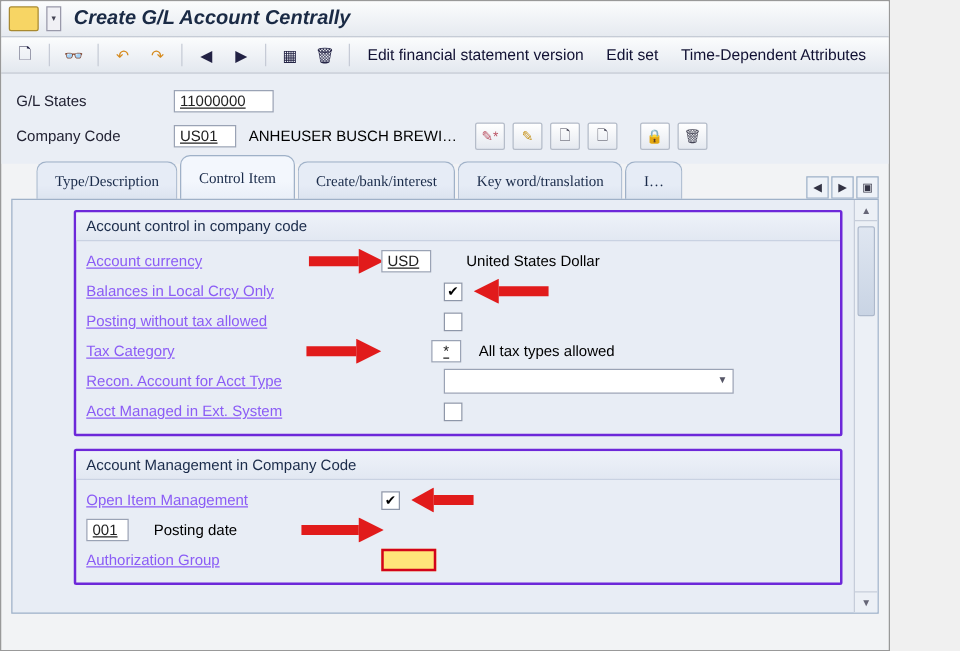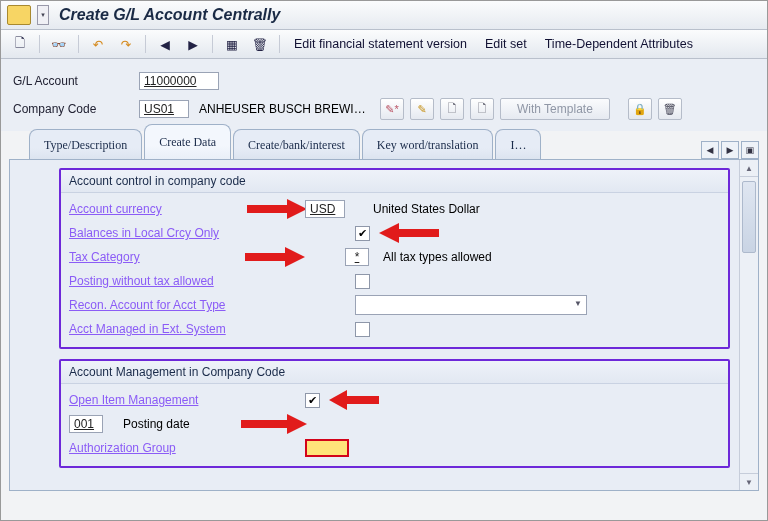--- a/index.html
+++ b/index.html
@@ -4,21 +4,21 @@
 <style>
   html, body {
     margin: 0;
     padding: 0;
     font-family: Arial, sans-serif;
     font-size: 12px;
     background: #f0f0f0;
     color: #222;
   }
   .window {
-    width: 768px;
+    width: 712px;
     height: 521px;
     box-sizing: border-box;
     background: #f2f3f5;
     position: relative;
     overflow: hidden;
     border: 1px solid #999;
   }
   
   .titlebar {
     display: flex;
@@ -343,41 +343,40 @@
     <span class="tb-btn">▦</span>
     <span class="tb-btn">🗑</span>
     <span class="tb-sep"></span>
     <span class="tb-text">Edit financial statement version</span>
     <span class="tb-text">Edit set</span>
     <span class="tb-text">Time-Dependent Attributes</span>
   </div>
 
   <div class="headerform">
     <div class="hf-row">
-      <div class="hf-label">G/L Account</div>
+      <div class="hf-label">G/L States</div>
       <input class="sap-input" style="width: 80px;" value="11000000">
     </div>
     <div class="hf-row">
       <div class="hf-label">Company Code</div>
       <input class="sap-input" style="width: 50px;" value="US01">
       <div class="sap-desc" style="width:175px;">ANHEUSER BUSCH BREWI…</div>
       <div class="icon-btn" style="color:#b56;">✎*</div>
       <div class="icon-btn" style="color:#c6921b;">✎</div>
       <div class="icon-btn">🗋</div>
       <div class="icon-btn">🗋</div>
-      <div class="tpl-btn">With Template</div>
       <div style="width:6px;"></div>
       <div class="icon-btn" style="color:#b58a2a;">🔒</div>
       <div class="icon-btn">🗑</div>
     </div>
   </div>
 
   <div class="tabstrip">
     <div class="tab">Type/Description</div>
-    <div class="tab active">Create Data</div>
+    <div class="tab active">Control Item</div>
     <div class="tab">Create/bank/interest</div>
     <div class="tab">Key word/translation</div>
     <div class="tab">I…</div>
     <div class="tab-nav">
       <div class="mini">◀</div>
       <div class="mini">▶</div>
       <div class="mini">▣</div>
     </div>
   </div>
 
@@ -401,32 +400,32 @@
           <div class="frow">
             <div class="flabel">Balances in Local Crcy Only</div>
             <div class="fcheck" style="position:relative; z-index:2;">✔</div>
             <svg class="arrowR" style="left:310px; top:2px; transform:scaleX(-1);" width="60" height="20">
               <rect x="0" y="6" width="40" height="8" class="head"></rect>
               <polygon points="40,0 60,10 40,20" class="head"></polygon>
             </svg>
           </div>
 
           <div class="frow">
+            <div class="flabel">Posting without tax allowed</div>
+            <div class="fcheck"></div>
+          </div>
+
+          <div class="frow">
             <div class="flabel">Tax Category</div>
             <input class="sap-input" style="width: 24px; margin-left: 40px; position: relative; z-index: 2; text-align: center;" value="*">
             <div class="sap-desc" style="margin-left:14px;">All tax types allowed</div>
             <svg class="arrowR" style="left:176px; top:2px;" width="60" height="20">
               <rect x="0" y="6" width="40" height="8" class="head"></rect>
               <polygon points="40,0 60,10 40,20" class="head"></polygon>
             </svg>
-          </div>
-
-          <div class="frow">
-            <div class="flabel">Posting without tax allowed</div>
-            <div class="fcheck"></div>
           </div>
 
           <div class="frow">
             <div class="flabel">Recon. Account for Acct Type</div>
             <div class="sap-select" style="margin-left:50px;"></div>
           </div>
 
           <div class="frow">
             <div class="flabel">Acct Managed in Ext. System</div>
             <div class="fcheck"></div>

